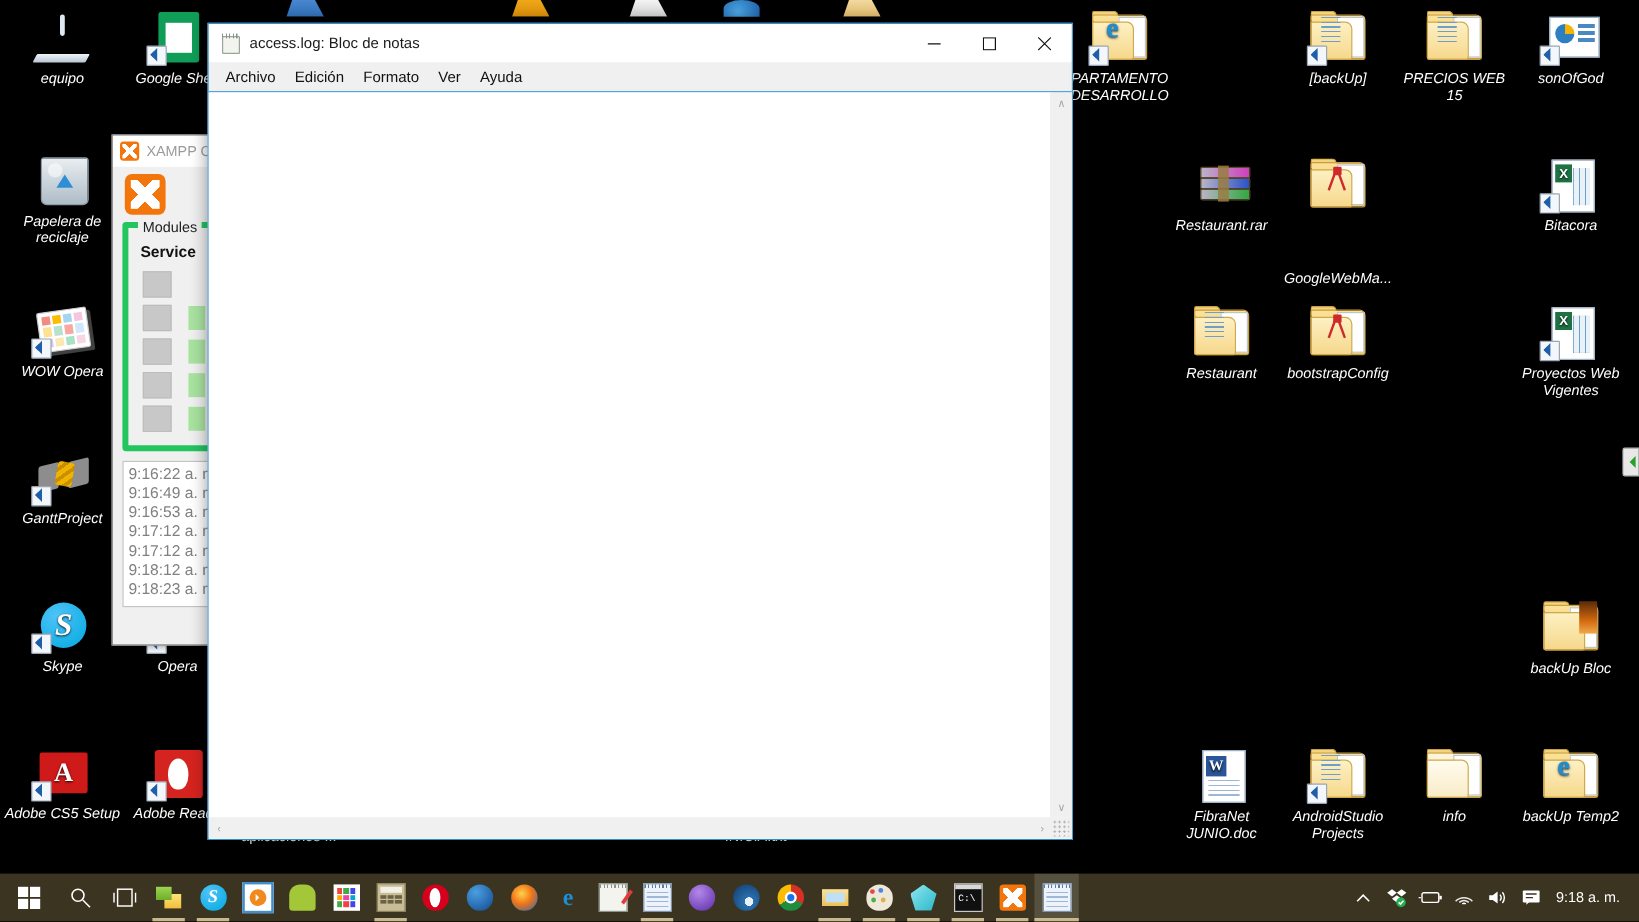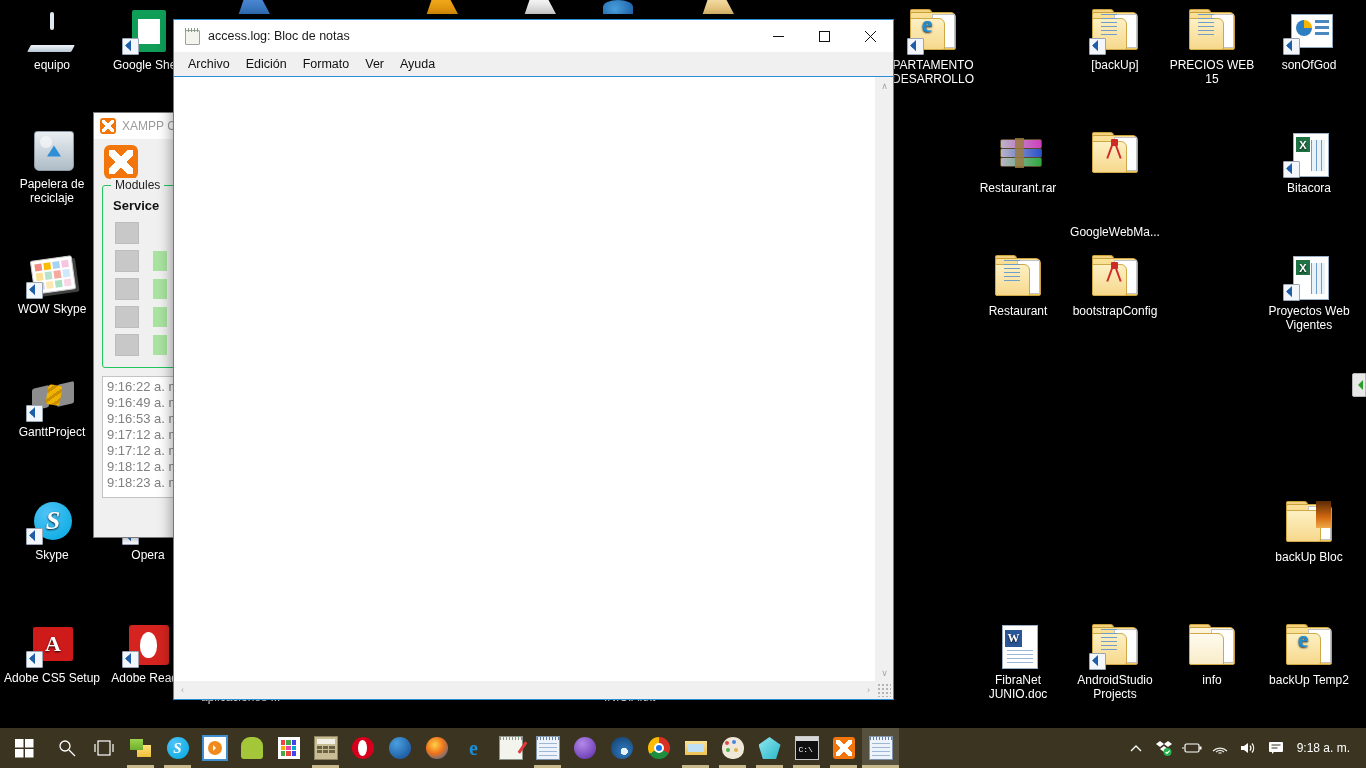--- a/index.html
+++ b/index.html
@@ -12,21 +12,21 @@
   }
   
   #desktop{position:absolute;inset:0;background:#000;}
   .dicon{
     position:absolute;width:96px;
     display:flex;flex-direction:column;align-items:center;
     color:#fff;font-size:12px;line-height:14px;text-align:center;
     text-shadow:0 1px 2px rgba(0,0,0,.9);
   }
   .dicon .glyph{width:48px;height:48px;position:relative;margin-bottom:4px;}
-  .dicon .lbl{white-space:pre-line;}
+  .dicon .lbl{white-space:pre-line;font-style:italic;}
   
   .shct{position:absolute;left:-2px;bottom:-1px;width:15px;height:15px;
         background:#f3f6fb;border:1px solid #9aa6b5;border-radius:1px;
         display:flex;align-items:center;justify-content:center;}
   .shct:after{content:"";width:0;height:0;border:4px solid transparent;
         border-left-color:#1f5fa9;border-top-color:#1f5fa9;
         transform:rotate(-45deg) translate(1px,-1px);}
   
   .folder{width:46px;height:38px;position:absolute;top:6px;left:1px;}
   .folder .back{position:absolute;left:0;top:0;width:44px;height:36px;border-radius:2px 5px 2px 2px;
@@ -138,21 +138,21 @@
   .xlogo{width:16px;height:16px;background:#f2760c;border-radius:3px;position:relative;flex:none;}
   .xlogo:after{content:"";position:absolute;left:2px;top:2px;right:2px;bottom:2px;
     background:
       linear-gradient(45deg,transparent 40%,#fff 40% 60%,transparent 60%),
       linear-gradient(-45deg,transparent 40%,#fff 40% 60%,transparent 60%);}
   .xbig{width:34px;height:34px;border-radius:6px;margin:6px 0 0 10px;position:relative;background:#f2760c;}
   .xbig:after{content:"";position:absolute;left:5px;top:5px;right:5px;bottom:5px;
     background:
       linear-gradient(45deg,transparent 38%,#fff 38% 62%,transparent 62%),
       linear-gradient(-45deg,transparent 38%,#fff 38% 62%,transparent 62%);}
-  .grp{margin:6px 8px 0 8px;border:1px solid #22c55e;border-radius:3px;position:relative;padding:12px 0 8px;}
+  .grp{margin:6px 8px 0 8px;border:5px solid #22c55e;border-radius:3px;position:relative;padding:12px 0 8px;}
   .grp .gl{position:absolute;top:-8px;left:8px;background:#f0f0f0;padding:0 4px;font-size:12px;color:#222;}
   .svch{font:bold 13px "Liberation Sans",sans-serif;padding:0 0 6px 10px;color:#111;}
   .modrow{display:flex;align-items:center;gap:14px;padding:3px 0 3px 12px;}
   .chkbox{width:22px;height:20px;background:#c8c8c8;border:1px solid #bdbdbd;}
   .greenbar{width:14px;height:20px;background:#a9e3a0;}
   .logbox{margin:8px 8px 0 8px;height:118px;background:#fff;border:1px solid #c4c4c4;
     padding:2px 0 0 4px;overflow:hidden;}
   .logline{font:13px "Liberation Sans",sans-serif;color:#808080;line-height:16px;white-space:nowrap;}
 
   
@@ -253,21 +253,21 @@
             <i style="background:#f7a9a0"></i>
             <i style="background:#cfe8fc"></i>
         <i style="background:#d7ccf0"></i>
             <i style="background:#fce8b2"></i>
             <i style="background:#a8e3c4"></i>
             <i style="background:#f9d5e5"></i>
       </span>
         </span>
       <span class="shct"></span>
     </span>
-    <span class="lbl">WOW Skype</span>
+    <span class="lbl">WOW Opera</span>
   </div>
 
   <div class="dicon" style="left:4px;top:373px;">
     <span class="glyph">
       <span class="gantt">
           <span class="b1"></span>
           <span class="b2"></span>
           <span class="chain"></span>
         </span>
       <span class="shct"></span>

